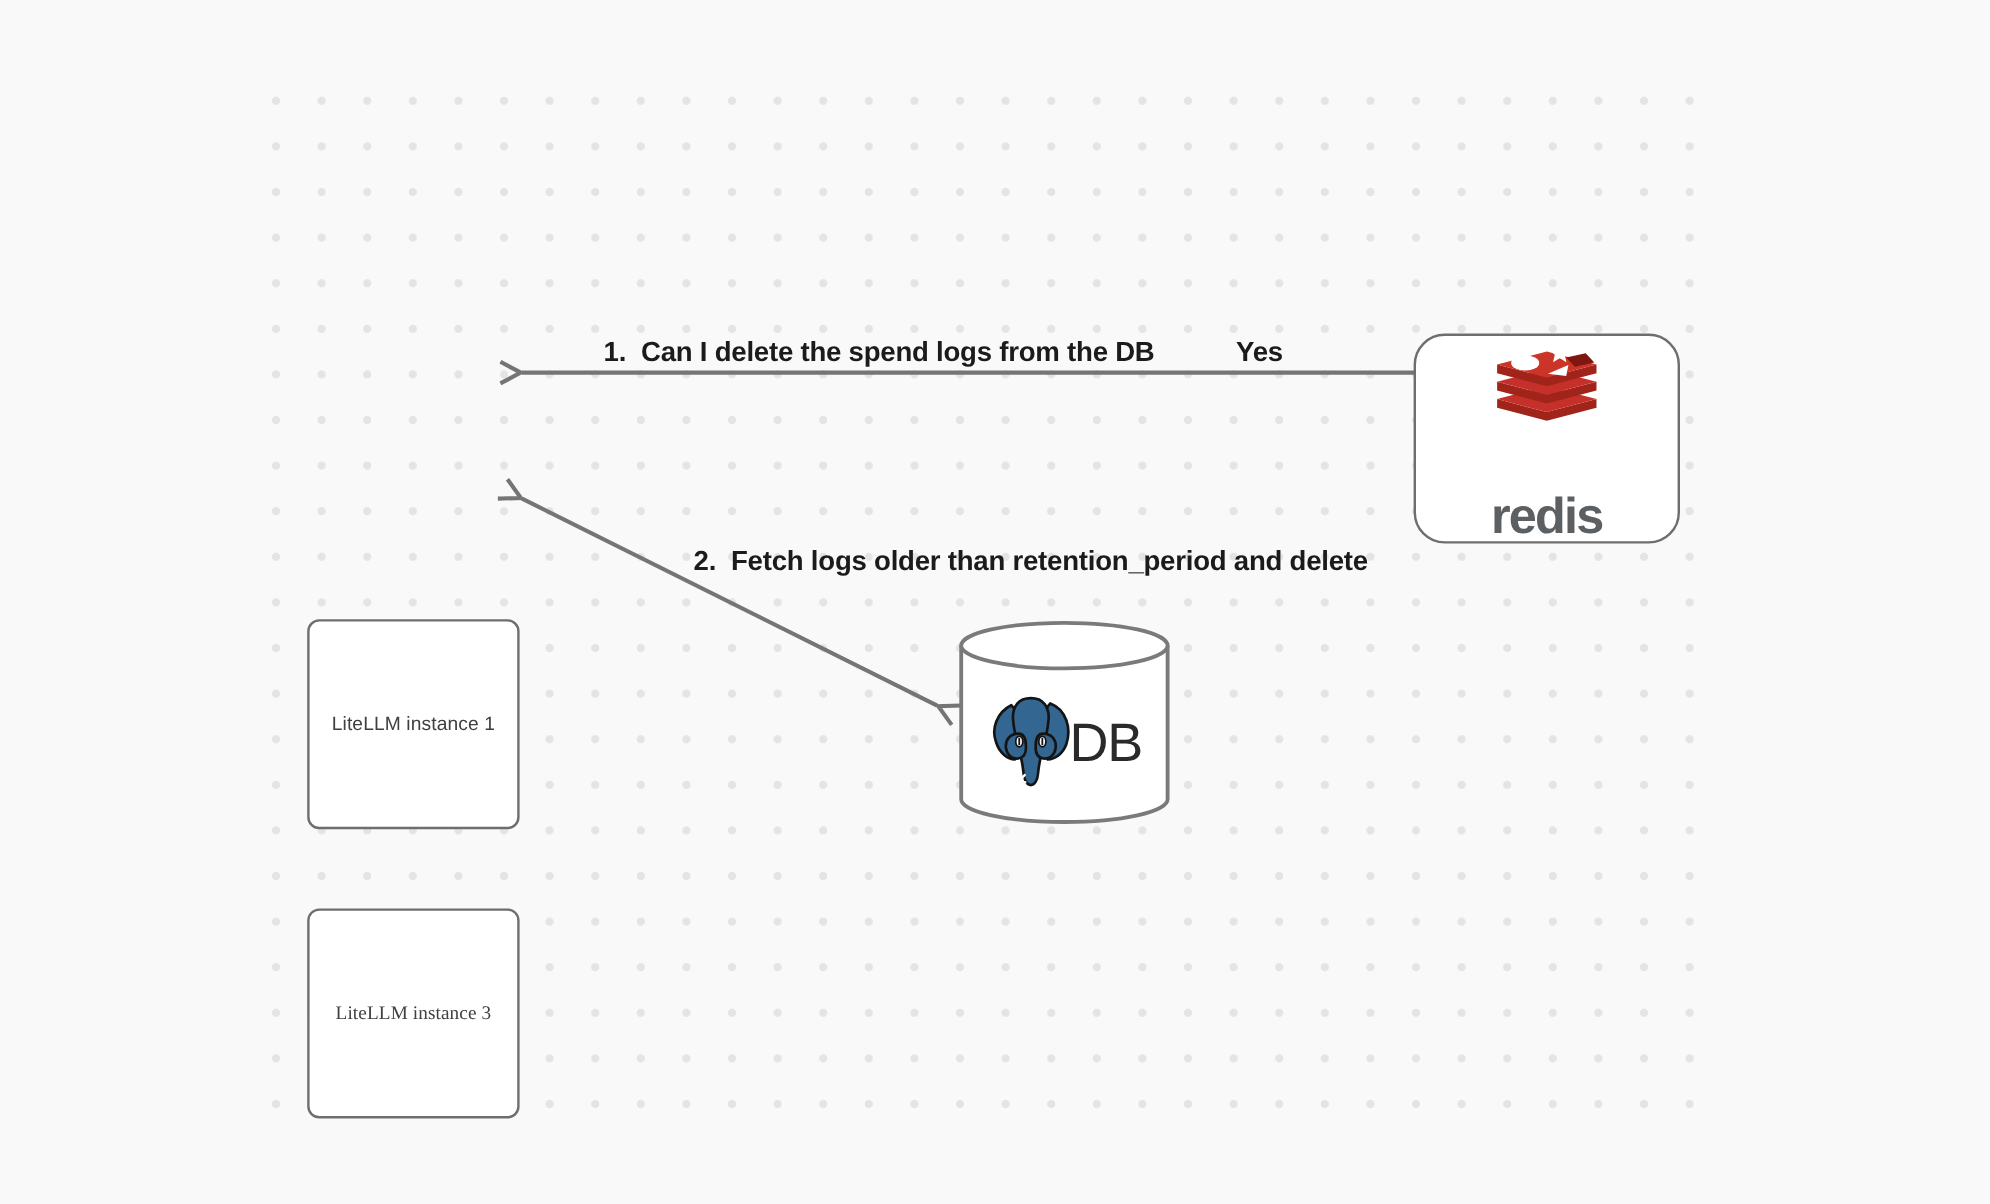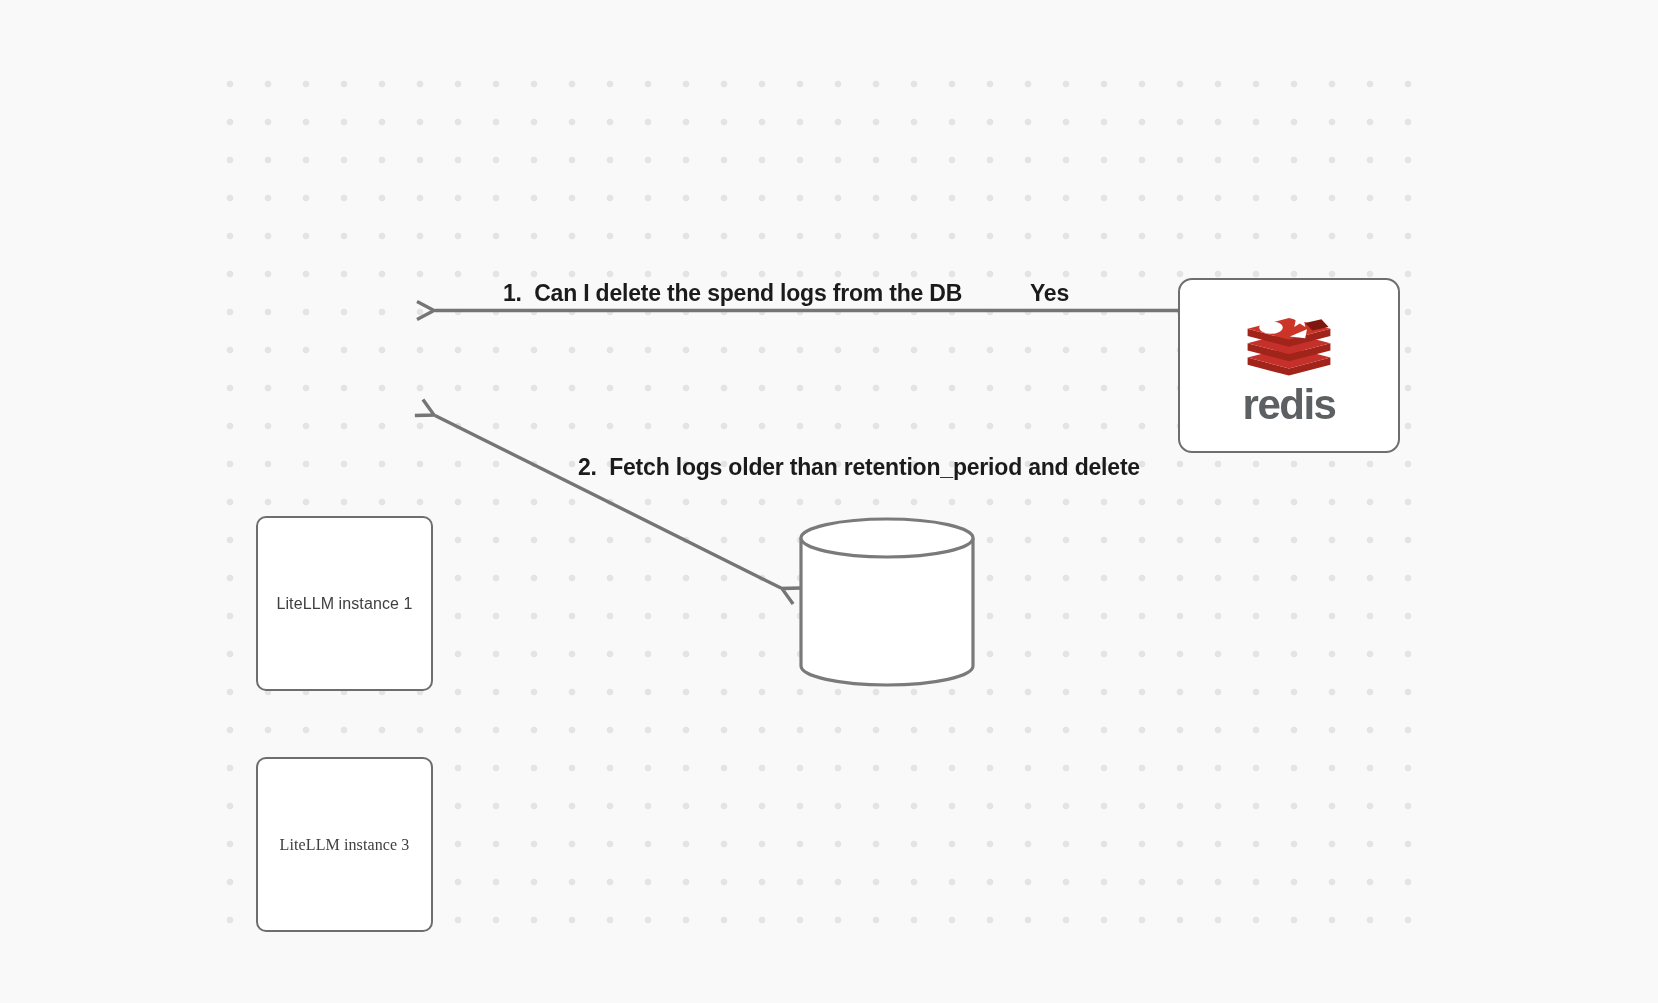--- a/index.html
+++ b/index.html
@@ -39,23 +39,23 @@
     color: #404040;
     font-size: 16px;
     letter-spacing: 0.1px;
   }
   #inst1 { left: 255px; top: 277px; }
   #inst2 { left: 256px; top: 516px; }
   #inst3 { left: 256px; top: 757px; font-family: Liberation Serif, serif; }
   .redis-node {
     left: 1178px; top: 278px;
     width: 222px; height: 175px;
-    border-radius: 14px;
+    border-radius: 26px;
     display: flex; flex-direction: column;
-    align-items: center; justify-content: center;
+    align-items: center; justify-content: space-between;
     padding-top: 4px;
   }
   .redis-logo { width: 92px; height: 72px; display: block; }
   .redis-word {
     font-size: 42px; font-weight: 700;
     color: #5d6063; letter-spacing: -1.5px;
     line-height: 1; margin-top: 3px;
   }
   .db-node {
     position: absolute;
@@ -132,19 +132,36 @@
       <path d="M51,30.5 L70,22.5 L68,32.5 Z" fill="#ffffff"></path>
     </svg>
     <div class="redis-word">redis</div>
   </div>
 
   <div class="db-node">
     <svg class="cyl" viewBox="0 0 180 174">
       <path d="M4,22 L4,150 A86,19 0 0 0 176,150 L176,22" fill="#ffffff" stroke="#7a7a7a" stroke-width="3.2"></path>
       <ellipse cx="90" cy="22" rx="86" ry="19" fill="#ffffff" stroke="#7a7a7a" stroke-width="3.2"></ellipse>
     </svg>
+    <div class="db-inner">
+      <svg class="pg" viewBox="0 0 100 106">
+        <g stroke="#141414" stroke-width="3" stroke-linejoin="round" stroke-linecap="round">
+          <path fill="#336791" d="M28,12 C12,20 5,38 11,54 C15,66 24,73 32,73 L36,68 L33,18 Z"></path>
+          <path fill="#336791" d="M72,10 C90,17 96,38 90,56 C86,67 77,73 69,73 L65,68 L67,16 Z"></path>
+          <path fill="#336791" d="M50,4 C36,4 29,14 30,28 C31,42 34,52 37,62 C39,70 41,80 42,90 C42.5,97 46,102 50,102 C54,102 57.5,97 58,90 C59,80 61,70 63,62 C66,52 69,42 70,28 C71,14 64,4 50,4 Z"></path>
+          <path fill="#336791" d="M36,44 C27,44 21,51 22,60 C23,68 29,73 36,72 C42,71 45,66 44.5,58 C44.5,50 42,44 36,44 Z"></path>
+          <path fill="#336791" d="M64,44 C73,44 79,51 78,60 C77,68 71,73 64,72 C58,71 55,66 55.5,58 C55.5,50 58,44 64,44 Z"></path>
+        </g>
+        <ellipse cx="37" cy="53" rx="4" ry="6" fill="#ffffff" stroke="#141414" stroke-width="2"></ellipse>
+        <ellipse cx="63" cy="53" rx="4" ry="6" fill="#ffffff" stroke="#141414" stroke-width="2"></ellipse>
+        <line x1="37" y1="49" x2="37" y2="57" stroke="#141414" stroke-width="2"></line>
+        <line x1="63" y1="49" x2="63" y2="57" stroke="#141414" stroke-width="2"></line>
+        <path d="M44,90 C39,94 39,99 45,99" fill="none" stroke="#ffffff" stroke-width="2.5"></path>
+      </svg>
+      <div class="db-label">DB</div>
+    </div>
   </div>
 
   <div class="edge-label" id="edge1-label">1.  Can I delete the spend logs from the DB</div>
   <div class="edge-label" id="edge1-response">Yes</div>
   <div class="edge-label" id="edge2-label">2.  Fetch logs older than retention_period and delete</div>
 
 </div>
 
 </body></html>

